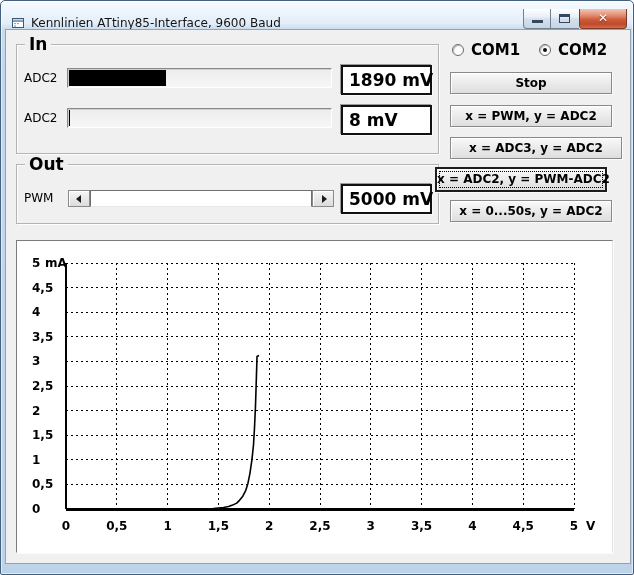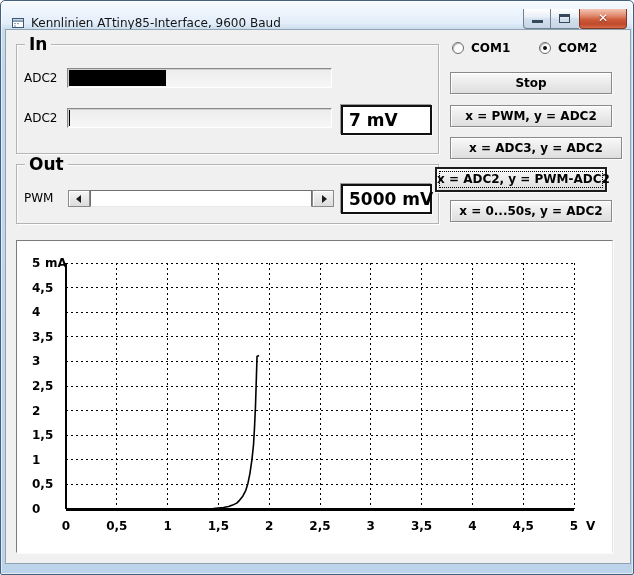--- a/index.html
+++ b/index.html
@@ -57,21 +57,21 @@
   .sb-track{flex:1;height:17px;background:#fff;
     border-top:1px solid #6e6e6e;border-left:1px solid #6e6e6e;
     border-bottom:1px solid #e8e8e8;border-right:1px solid #6e6e6e;}
 
   
   .radio{position:absolute;display:flex;align-items:center;cursor:default;}
   .radio .circ{width:12px;height:12px;border-radius:50%;background:#fdfdfd;
     border:1px solid #6b6b6b;box-shadow:inset 1px 1px 1px #b9b9b9;position:relative;}
   .radio .dot{position:absolute;left:3px;top:3px;width:4px;height:4px;border-radius:50%;background:#111;display:none;}
   .radio.checked .dot{display:block;}
-  .radio .rlabel{margin-left:7px;font-size:12px;font-weight:bold;}
+  .radio .rlabel{margin-left:7px;font-size:15px;font-weight:bold;}
 
   
   .pushbtn{position:absolute;height:22px;background:linear-gradient(#f9f9f9,#e8e8e8 60%,#dedede);
     border:1px solid #8a8a8a;box-shadow:inset 1px 1px 0 #ffffff, 1px 1px 0 #fbfbfb;
     font-size:12px;font-weight:bold;color:#000;text-align:center;line-height:20px;white-space:nowrap;}
   .pushbtn.focused{height:25px;border:2px solid #1d1d1d;line-height:21px;
     outline:1px dotted #000;outline-offset:-5px;}
 
   
   .chartbox{position:absolute;left:10px;top:210px;width:597px;height:313px;background:#fff;
@@ -114,26 +114,27 @@
 
   <div class="client">
 
     <div class="groupbox" style="left:10px;top:14px;width:423px;height:110px;">
       <span class="grouplabel">In</span>
     </div>
     <span class="fieldlabel" style="left:18px;top:41px;">ADC2</span>
     <div class="pbar" style="left:61px;top:38px;width:265px;">
       <div class="pfill" style="width: calc(37.8% - 2px);"></div>
     </div>
+    <div class="valbox" style="left:335px;top:35px;">1890 mV</div>
 
     <span class="fieldlabel" style="left:18px;top:81px;">ADC2</span>
     <div class="pbar" style="left:61px;top:78px;width:265px;">
       <div class="pfill" style="width: calc(0.8% - 2px);"></div>
     </div>
-    <div class="valbox" style="left:335px;top:75px;">7 mV</div>
+    <div class="valbox" style="left:335px;top:75px;">8 mV</div>
 
     <div class="groupbox" style="left:10px;top:134px;width:423px;height:60px;">
       <span class="grouplabel">Out</span>
     </div>
     <span class="fieldlabel" style="left:18px;top:161px;">PWM</span>
     <div class="hscroll" style="left:62px;top:160px;width:266px;">
       <div class="sb-btn">
         <span class="tri-left"></span>
       </div>
       <div class="sb-track"></div>

